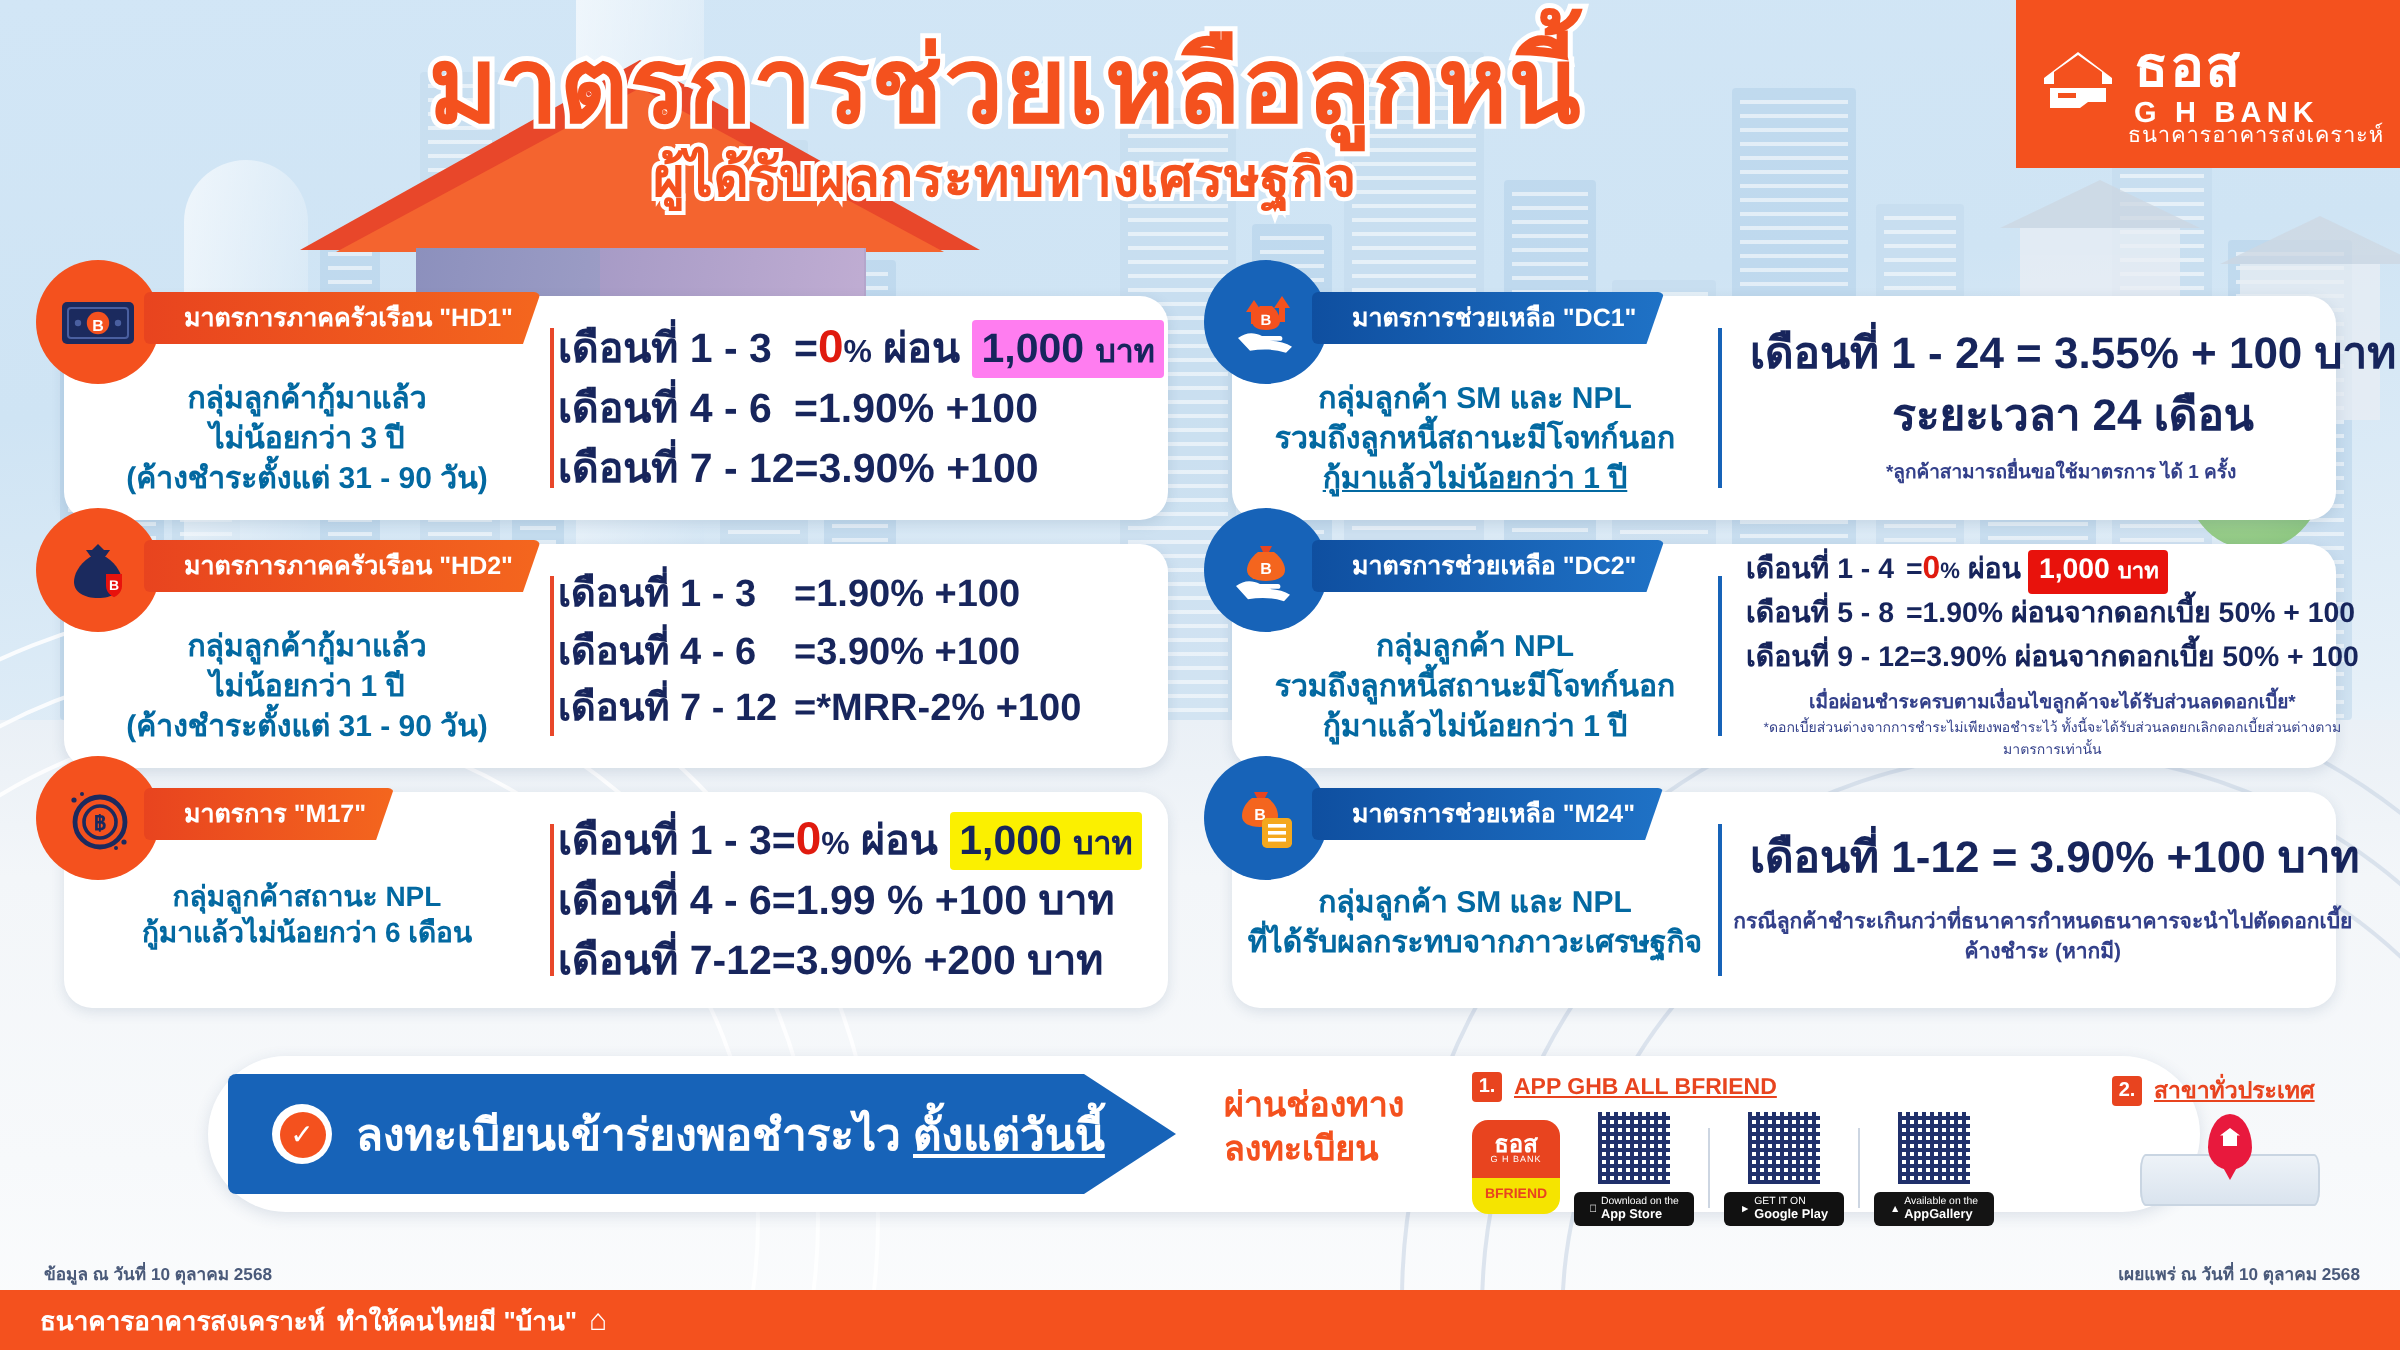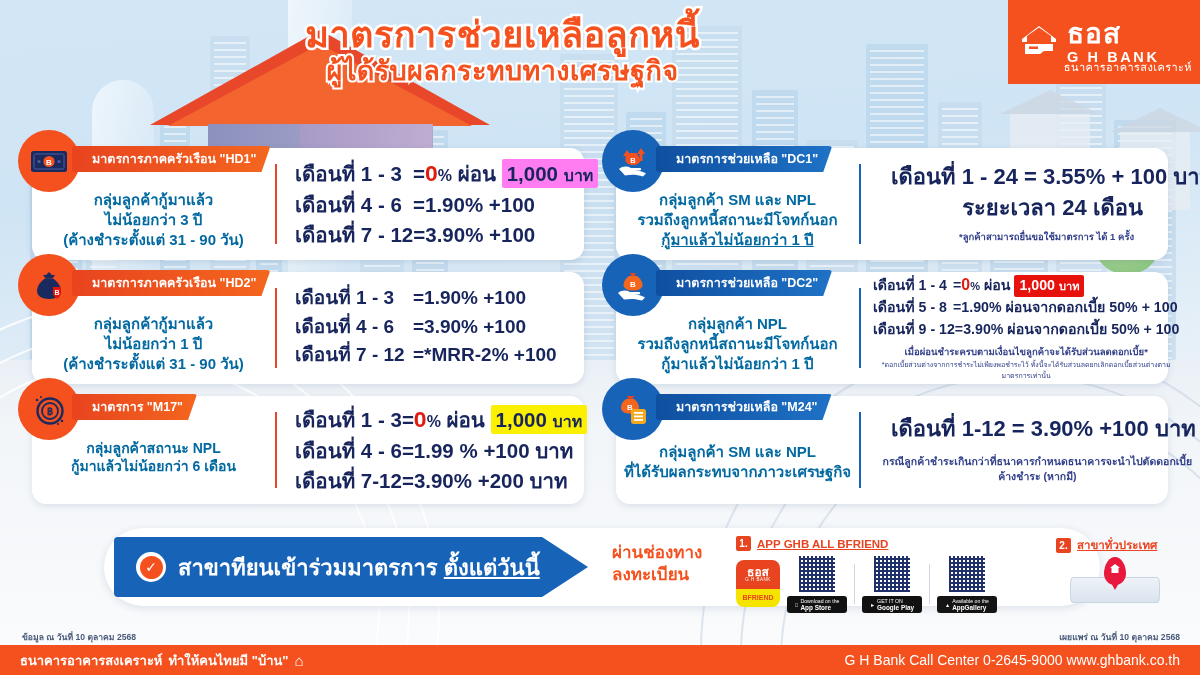--- a/index.html
+++ b/index.html
@@ -87,21 +87,21 @@
   .logo-thai{ color:#fff; font-size:28px; font-weight:bold; letter-spacing:1px; }
   .logo-en{ color:#fff; font-size:14.5px; font-weight:bold; letter-spacing:2.6px; margin-top:2px;}
   .logo-sub{
     position:absolute; right:8px; top:58px; color:#fff;
     font-size:11px; letter-spacing:.4px; white-space:nowrap;
   }
 
   
   .title-wrap{ position:absolute; left:0; top:16px; width:1005px; text-align:center; }
   .title1{
-    font-size:36px; font-weight:bold; color:#f4511e; line-height:1.04;
+    font-size:53px; font-weight:bold; color:#f4511e; line-height:1.04;
     -webkit-text-stroke:5px #ffffff; paint-order:stroke fill;
     letter-spacing:.5px;
   }
   .title2{
     font-size:27px; font-weight:bold; color:#f4511e; line-height:1.1;
     -webkit-text-stroke:4px #ffffff; paint-order:stroke fill;
     margin-top:4px; letter-spacing:.4px;
   }
 
   
@@ -110,21 +110,21 @@
     border-radius:14px; box-shadow:0 2px 7px rgba(40,70,110,.13);
   }
   .card-inner{ position:relative; height:100%; display:flex; }
   .card-left{
     width:243px; flex:0 0 243px; position:relative;
     display:flex; flex-direction:column; align-items:center;
     justify-content:flex-end; padding:0 6px 10px 6px;
   }
   .card-right{
     flex:1; position:relative; display:flex; flex-direction:column;
-    align-items:center; justify-content:center; padding:4px 8px 6px 20px;
+    align-items:center; justify-content:center; padding:4px 8px 6px 4px;
   }
   .vrule{
     position:absolute; left:0; top:16px; bottom:16px; width:2px;
   }
   .vrule.o{ background:#e8472a; }
   .vrule.b{ background:#1763b8; }
 
   .badge-circle{
     position:absolute; left:-14px; top:-18px;
     width:62px; height:62px; border-radius:50%;
@@ -616,21 +616,21 @@
       </div>
     </div>
   </div>
 
   <div class="banner">
     <div class="arrow">
       <span class="check">
         <i>✓</i>
       </span>
       <span class="arrow-txt">
-        <span>สาขาทียนเข้าร่วมมาตรการ</span>
+        <span>ลงทะเบียนเข้าร่ยงพอชำระไว</span>
         <u>ตั้งแต่วันนี้</u>
       </span>
     </div>
 
     <div class="chan-label">
       <div>ผ่านช่องทาง</div>
       <div>ลงทะเบียน</div>
     </div>
 
     <div class="chan-block">
@@ -688,16 +688,15 @@
 
   <div class="note-left">ข้อมูล ณ วันที่ 10 ตุลาคม 2568</div>
   <div class="note-right">เผยแพร่ ณ วันที่ 10 ตุลาคม 2568</div>
 
   <div class="footer">
     <div class="footer-l">
       <span>ธนาคารอาคารสงเคราะห์</span>
       <span>ทำให้คนไทยมี "บ้าน"</span>
       <span class="home-glyph">⌂</span>
     </div>
-    <div class="footer-r">G H Bank Call Center 0-2645-9000  www.ghbank.co.th</div>
   </div>
 
 </div>
 
 </body></html>

